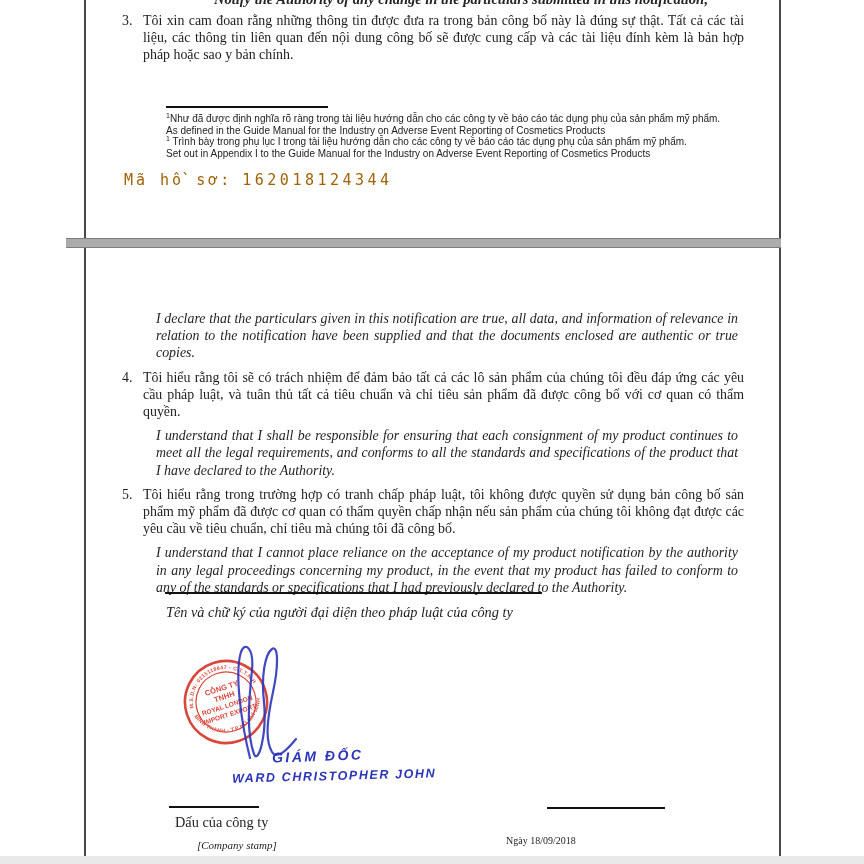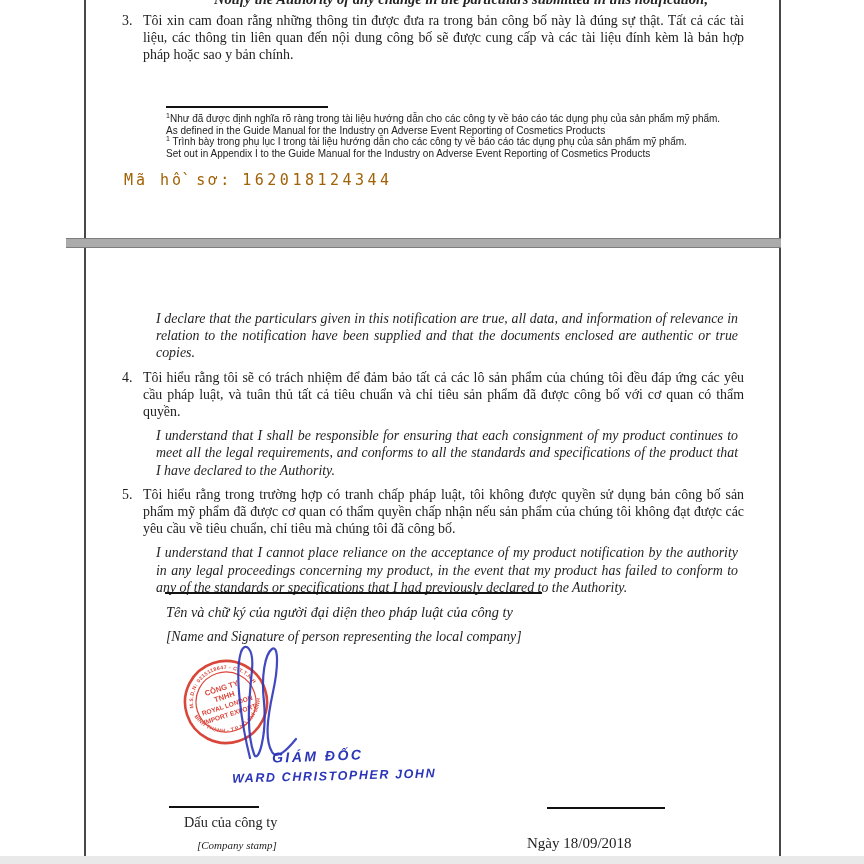--- a/index.html
+++ b/index.html
@@ -42,24 +42,24 @@
   .rep-label-vn{position:absolute;top:356px;left:80px;font-size:14.3px;font-style:italic;}
   .rep-label-en{position:absolute;top:381px;left:80px;font-size:13.8px;font-style:italic;}
 
   .stamp-zone{position:absolute;top:392px;left:80px;width:190px;height:140px;}
   .hand{position:absolute;color:#2b35b8;font-family:"Liberation Sans","DejaVu Sans",sans-serif;
         font-style:italic;font-weight:bold;white-space:nowrap;}
   .hand-title{top:500px;left:186px;font-size:14px;letter-spacing:2.5px;transform:rotate(-2deg);}
   .hand-name{top:521px;left:146px;font-size:12.5px;letter-spacing:1.6px;transform:rotate(-1.5deg);}
 
   .bl-rule{position:absolute;top:558px;left:83px;width:90px;border-top:2px solid #111;}
-  .bl-label{position:absolute;top:566px;left:98px;font-size:14.3px;}
+  .bl-label{position:absolute;top:566px;left:89px;font-size:14.3px;}
   .bl-label-en{position:absolute;top:591px;left:111px;font-size:11px;font-style:italic;}
   .br-rule{position:absolute;top:559px;left:461px;width:118px;border-top:2px solid #111;}
-  .br-date{position:absolute;top:587px;left:441px;font-size:15px;}
+  .br-date{position:absolute;top:587px;left:420px;font-size:10px;}
 
   svg text{font-family:"Liberation Sans","DejaVu Sans",sans-serif;font-weight:bold;}
 </style>
 </head>
 <body>
 
 <div class="viewport">
 
   <div class="page page1">
     <div class="clipped-line">Notify the Authority of any change in the particulars submitted in this notification;</div>
@@ -102,21 +102,20 @@
       <div class="num-item">
         <span class="num">5.</span>
         <span class="itx">Tôi hiểu rằng trong trường hợp có tranh chấp pháp luật, tôi không được quyền sử dụng bản công bố sản phẩm mỹ phẩm đã được cơ quan có thẩm quyền chấp nhận nếu sản phẩm của chúng tôi không đạt được các yêu cầu về tiêu chuẩn, chỉ tiêu mà chúng tôi đã công bố.</span>
       </div>
 
       <div class="en-block">I understand that I cannot place reliance on the acceptance of my product notification by the authority in any legal proceedings concerning my product, in the event that my product has failed to conform to any of the standards or specifications that I had previously declared to the Authority.</div>
     </div>
 
     <div class="sig-rule"></div>
     <div class="rep-label-vn">Tên và chữ ký của người đại diện theo pháp luật của công ty</div>
-    <div class="rep-label-en">[Name and Signature of person representing the local company]</div>
 
     <div class="stamp-zone">
       <svg width="190" height="140" viewBox="0 0 190 140">
         <defs>
           <path id="arcTop" d="M 27,62 A 33,33 0 1 1 93,62"></path>
           <path id="arcBottom" d="M 24,56 A 36,36 0 0 0 96,56"></path>
         </defs>
         <g transform="rotate(-18 60 62)" opacity="0.92">
           <circle cx="60" cy="62" r="41" fill="none" stroke="#d6372a" stroke-width="2.6"></circle>
           <circle cx="60" cy="62" r="30" fill="none" stroke="#d6372a" stroke-width="1.2"></circle>

